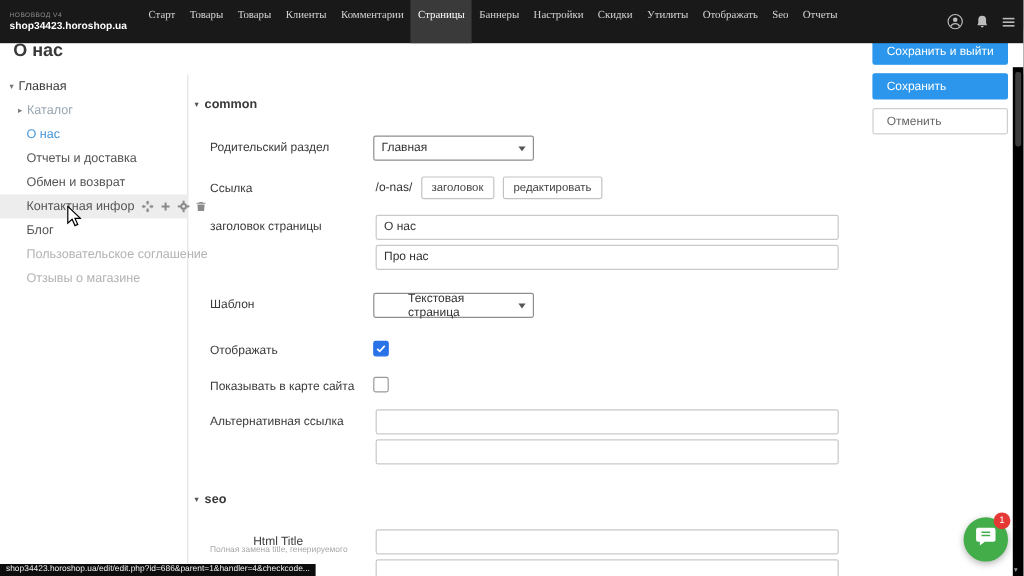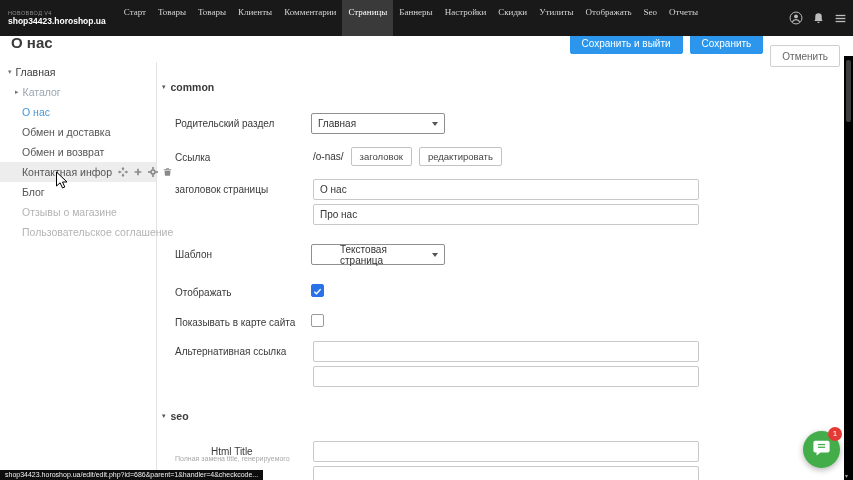--- a/index.html
+++ b/index.html
@@ -14,24 +14,24 @@
   .brand-top { font-size:5.5px; color:#8d8d8d; letter-spacing:.4px; }
   .brand-name { font-size:8.5px; font-weight:bold; color:#fff; }
   .menu { display:flex;font-family:Liberation Serif, serif; }
   .menu-item { font-size:9px; line-height:24px; padding:0 6px; color:#d4d4d4; cursor:pointer; white-space:nowrap; }
   .menu-item.active { background:#3a3a3a; color:#fff; }
   .top-icons { margin-left:auto; display:flex; align-items:center; gap:9px; padding-right:6px; }
   .top-icons svg { display:block; }
   
   .pagehead { position:absolute; top:24px; left:0; width:100%; height:38px; background:#fff; }
   .page-title { position:absolute; left:11px; top:10px; font-size:15px; color:#3a3a3a; }
-  .head-buttons { position:absolute; right:13px; top:8px; display:flex; gap:7px; }
+  .head-buttons { position:absolute; right:13px; top:8px; display:flex; gap:7px;flex-direction:column; }
   .btn { height:22px; font-size:10px; padding:0 11px; border-radius:2px; border:1px solid transparent; display:flex; align-items:center; cursor:pointer; white-space:nowrap; }
   .btn-primary { background:#2b96ec; color:#fff; border-color:#2b96ec; }
-  .btn-plain { background:#fff; color:#666; border-color:#cfcfcf;margin-top:13px; }
+  .btn-plain { background:#fff; color:#666; border-color:#cfcfcf; }
   
   .sidebar { position:absolute; left:0; top:62px; width:157px; height:408px; border-right:1px solid #e4e4e4; background:#fff; }
   .s-item { display:flex; align-items:center; height:20px; font-size:10.5px; color:#555; padding-left:22px; cursor:pointer; white-space:nowrap; }
   .s-item.root { padding-left:8px; color:#3c3c3c; }
   .s-item.catalog { padding-left:15px; color:#9aa6b1; }
   .s-item.selected { color:#4596d9; }
   .s-item.hovered { background:#ededed; }
   .s-item.muted { color:#b3b3b3; }
   .s-caret { font-size:7px; color:#777; margin-right:4px; }
   .row-icons { display:flex; gap:5px; margin-left:6px; align-items:center; }
@@ -123,21 +123,21 @@
       <span>Главная</span>
     </div>
     <div class="s-item catalog">
       <span class="s-caret">▸</span>
       <span>Каталог</span>
     </div>
     <div class="s-item selected">
       <span>О нас</span>
     </div>
     <div class="s-item">
-      <span>Обмен и доставка</span>
+      <span>Отчеты и доставка</span>
     </div>
     <div class="s-item">
       <span>Обмен и возврат</span>
     </div>
     <div class="s-item hovered">
       <span>Контактная инфор</span>
       <span class="row-icons">
         <span>
             <svg width="10" height="10" viewBox="0 0 12 12">
               <path d="M6 0l2 2H7v2H5V2H4L6 0zm0 12l-2-2h1V8h2v2h1l-2 2zM0 6l2-2v1h2v2H2v1L0 6zm12 0l-2 2V7H8V5h2V4l2 2z" fill="#8a8a8a"></path>
@@ -164,24 +164,24 @@
             <svg width="9" height="10" viewBox="0 0 12 12">
               <path d="M4 1h4v1h3v1H1V2h3V1zM2 4h8l-.6 7H2.6L2 4z" fill="#8a8a8a"></path>
             </svg>
           </span>
       </span>
     </div>
     <div class="s-item">
       <span>Блог</span>
     </div>
     <div class="s-item muted">
+      <span>Пользовательское соглашение</span>
+    </div>
+    <div class="s-item muted">
       <span>Отзывы о магазине</span>
-    </div>
-    <div class="s-item muted">
-      <span>Пользовательское соглашение</span>
     </div>
   </aside>
 
   <div class="section-head" style="top:81px;">
     <span class="sec-caret">▾</span>
     <span>common</span>
   </div>
 
   <div class="f-label" style="top:113px;">Родительский раздел</div>
   <div class="select" style="top:113px;">

